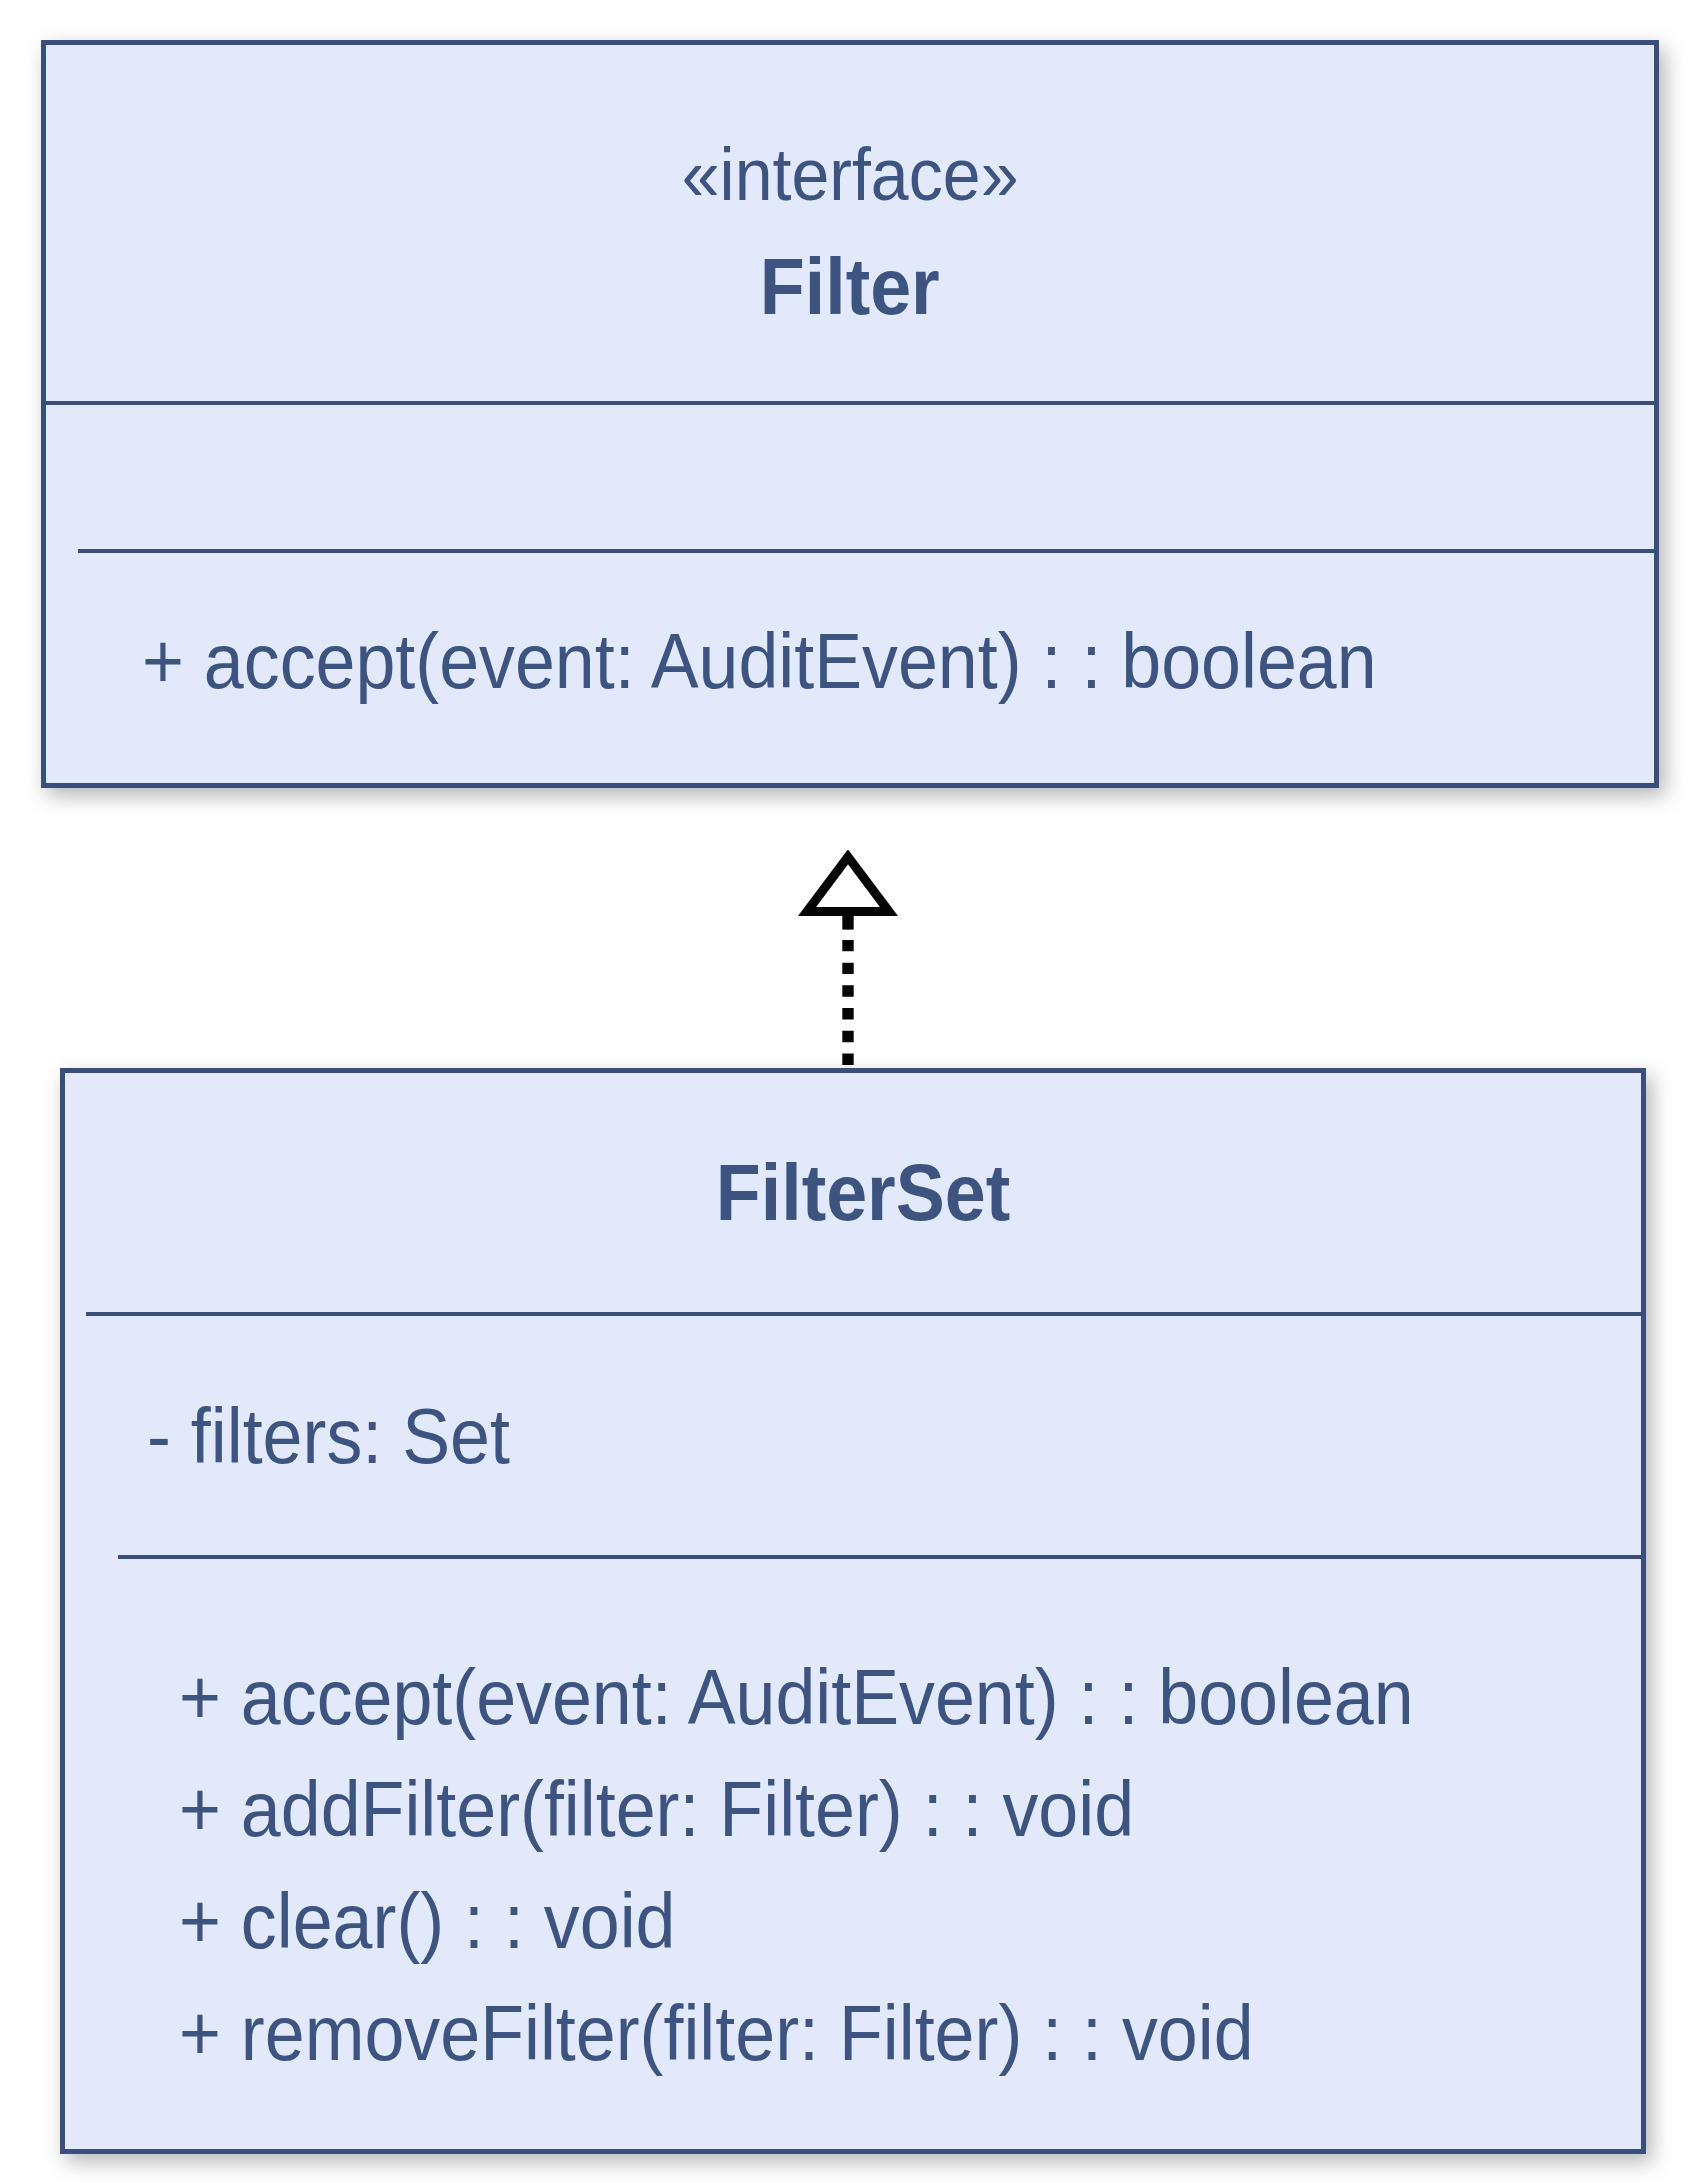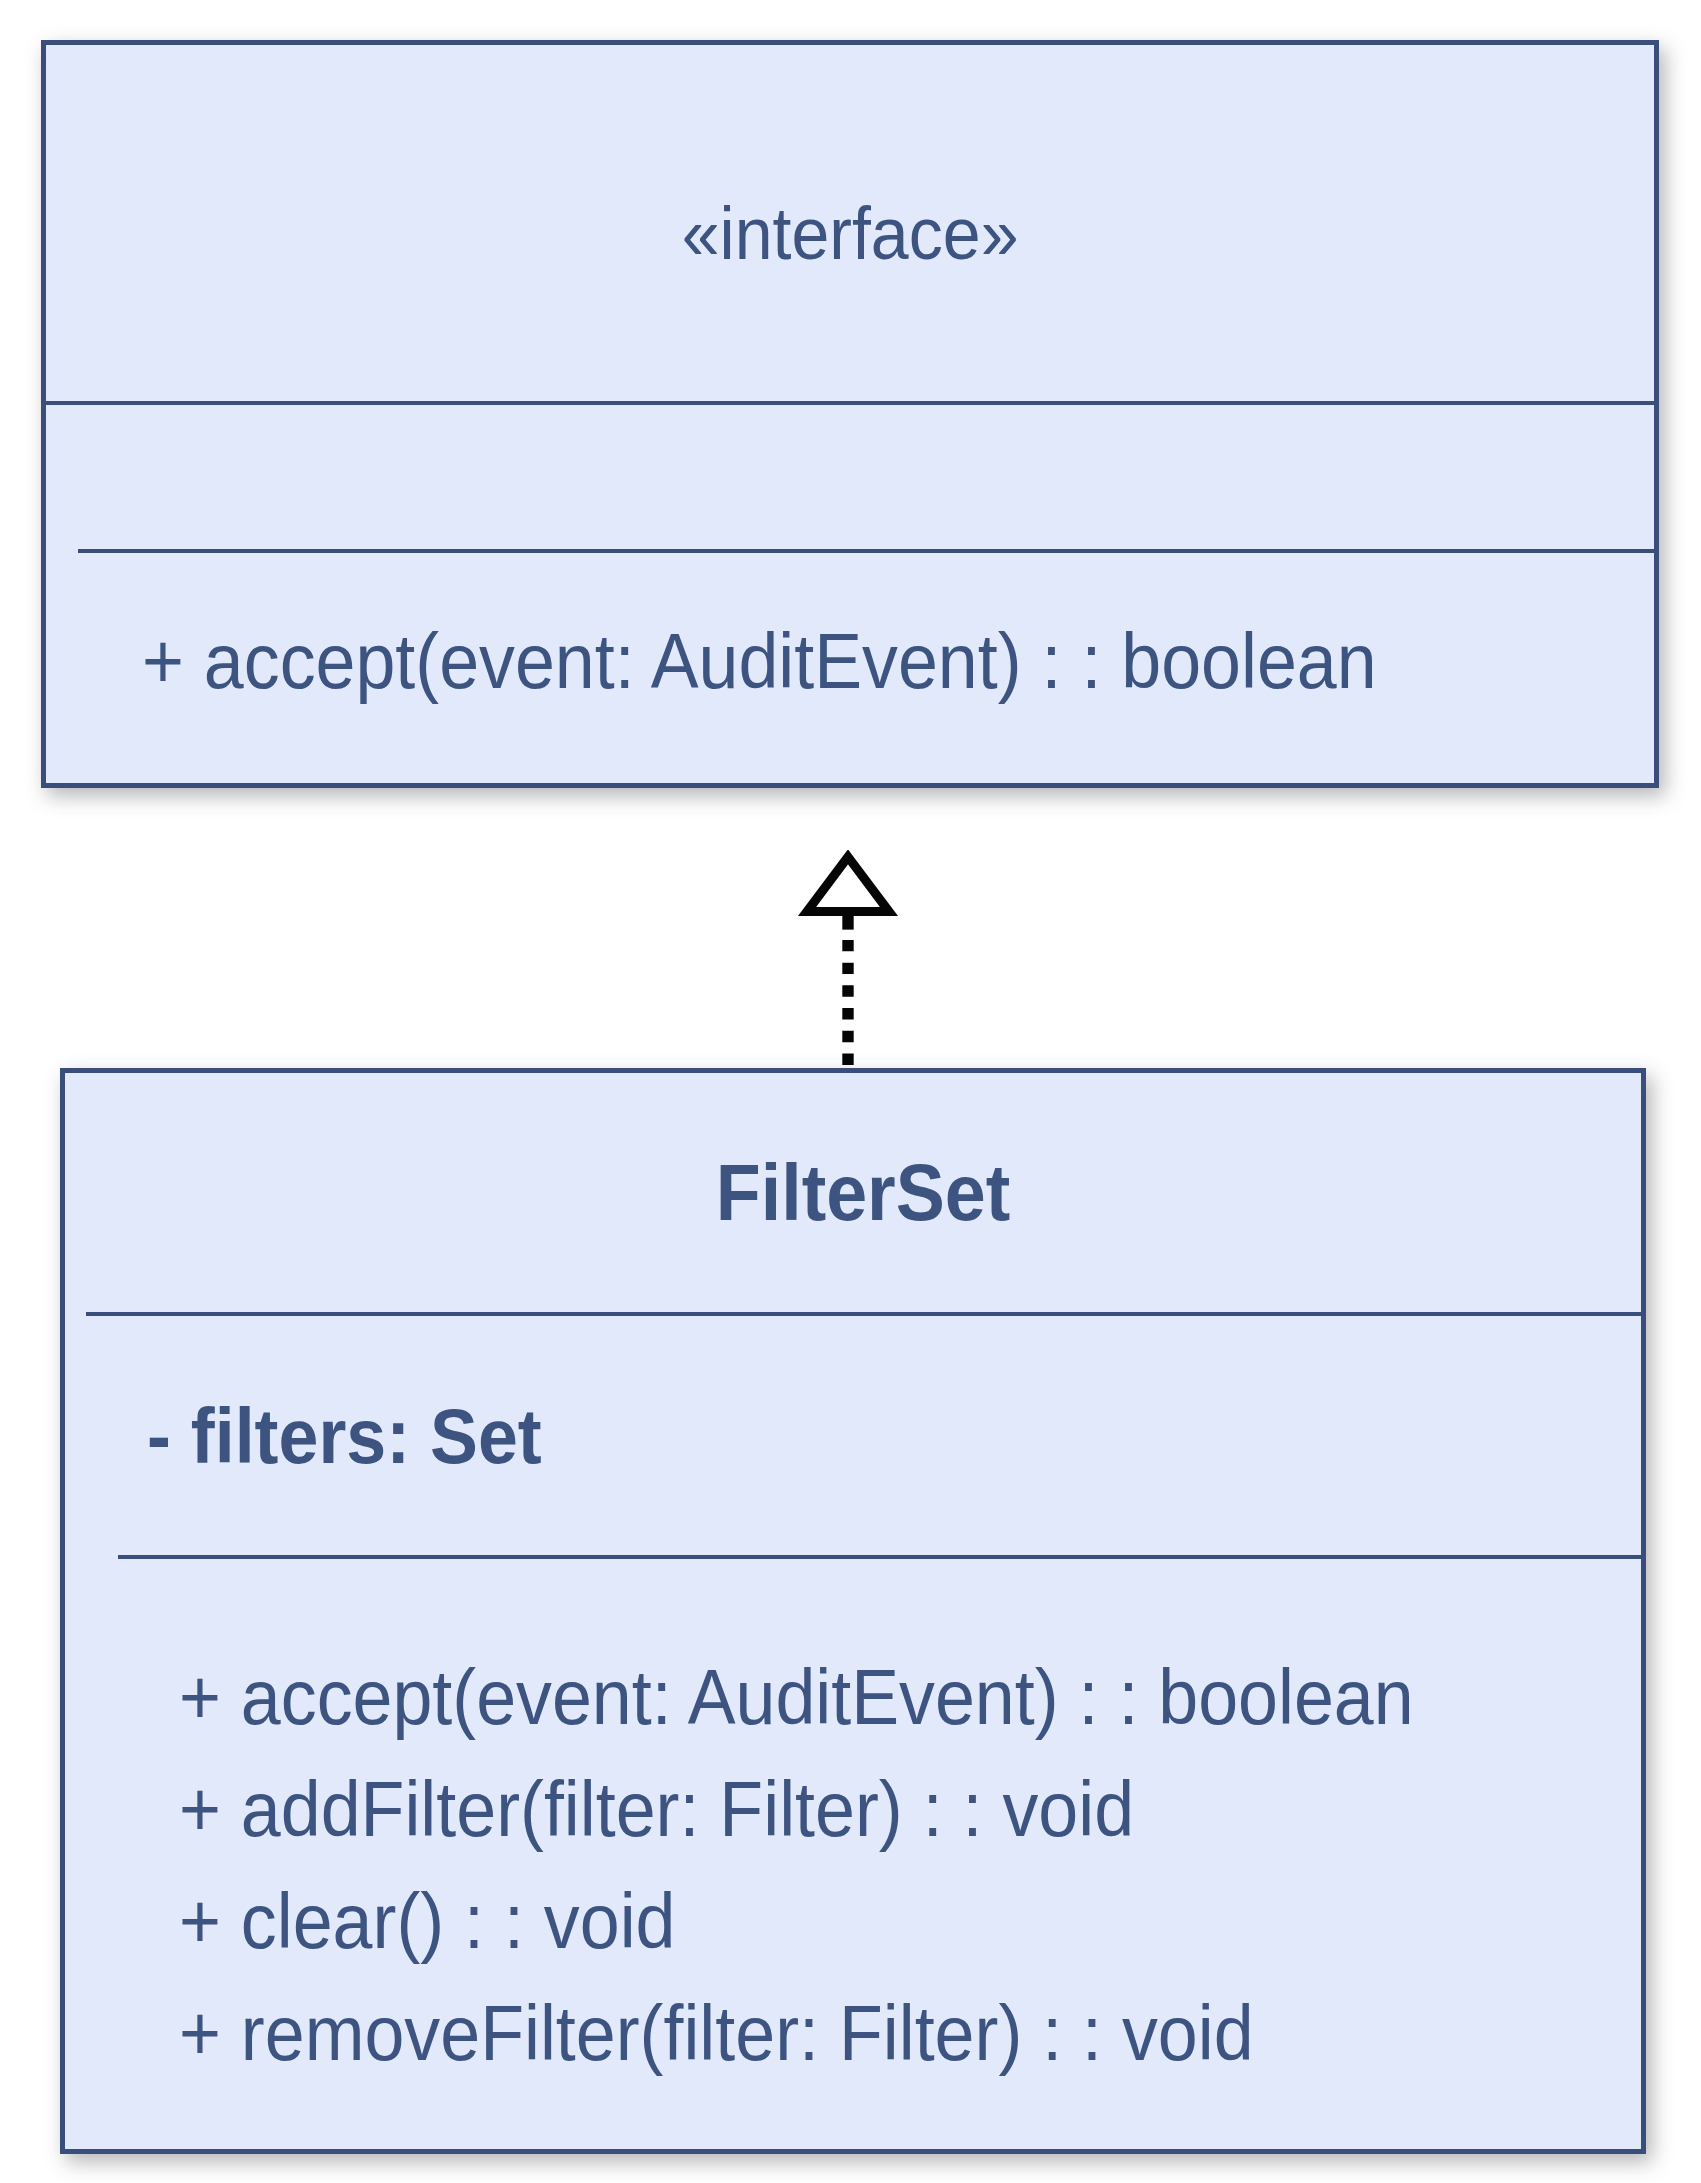--- a/index.html
+++ b/index.html
@@ -96,21 +96,20 @@
     width: 1586px;
     height: 1086px;
     padding-left: 21px;
   }
   #box-filterset .sec-header {
     height: 239px;
   }
   #box-filterset .sec-attrs {
     height: 243px;
     padding-left: 61px;
-    font-weight: bold;
   }
   #box-filterset .sec-methods {
     flex: 1;
     justify-content: flex-start;
     padding-top: 82px;
     padding-left: 61px;
   }
   
   #realization-arrow {
     position: absolute;
@@ -122,20 +121,23 @@
 </style>
 </head>
 <body>
 
 <div id="canvas">
 
   <div class="uml-box" id="box-filter">
     <div class="sec sec-header">
       <div class="stereotype">
         <span class="cond cond-center">«interface»</span>
+      </div>
+      <div class="class-title">
+        <span class="cond cond-center">Filter</span>
       </div>
     </div>
     <div class="sec sec-attrs"></div>
     <div class="sec sec-methods">
       <div class="member-line">
         <span class="cond cond-left">+ accept(event: AuditEvent) : : boolean</span>
       </div>
     </div>
   </div>
 

